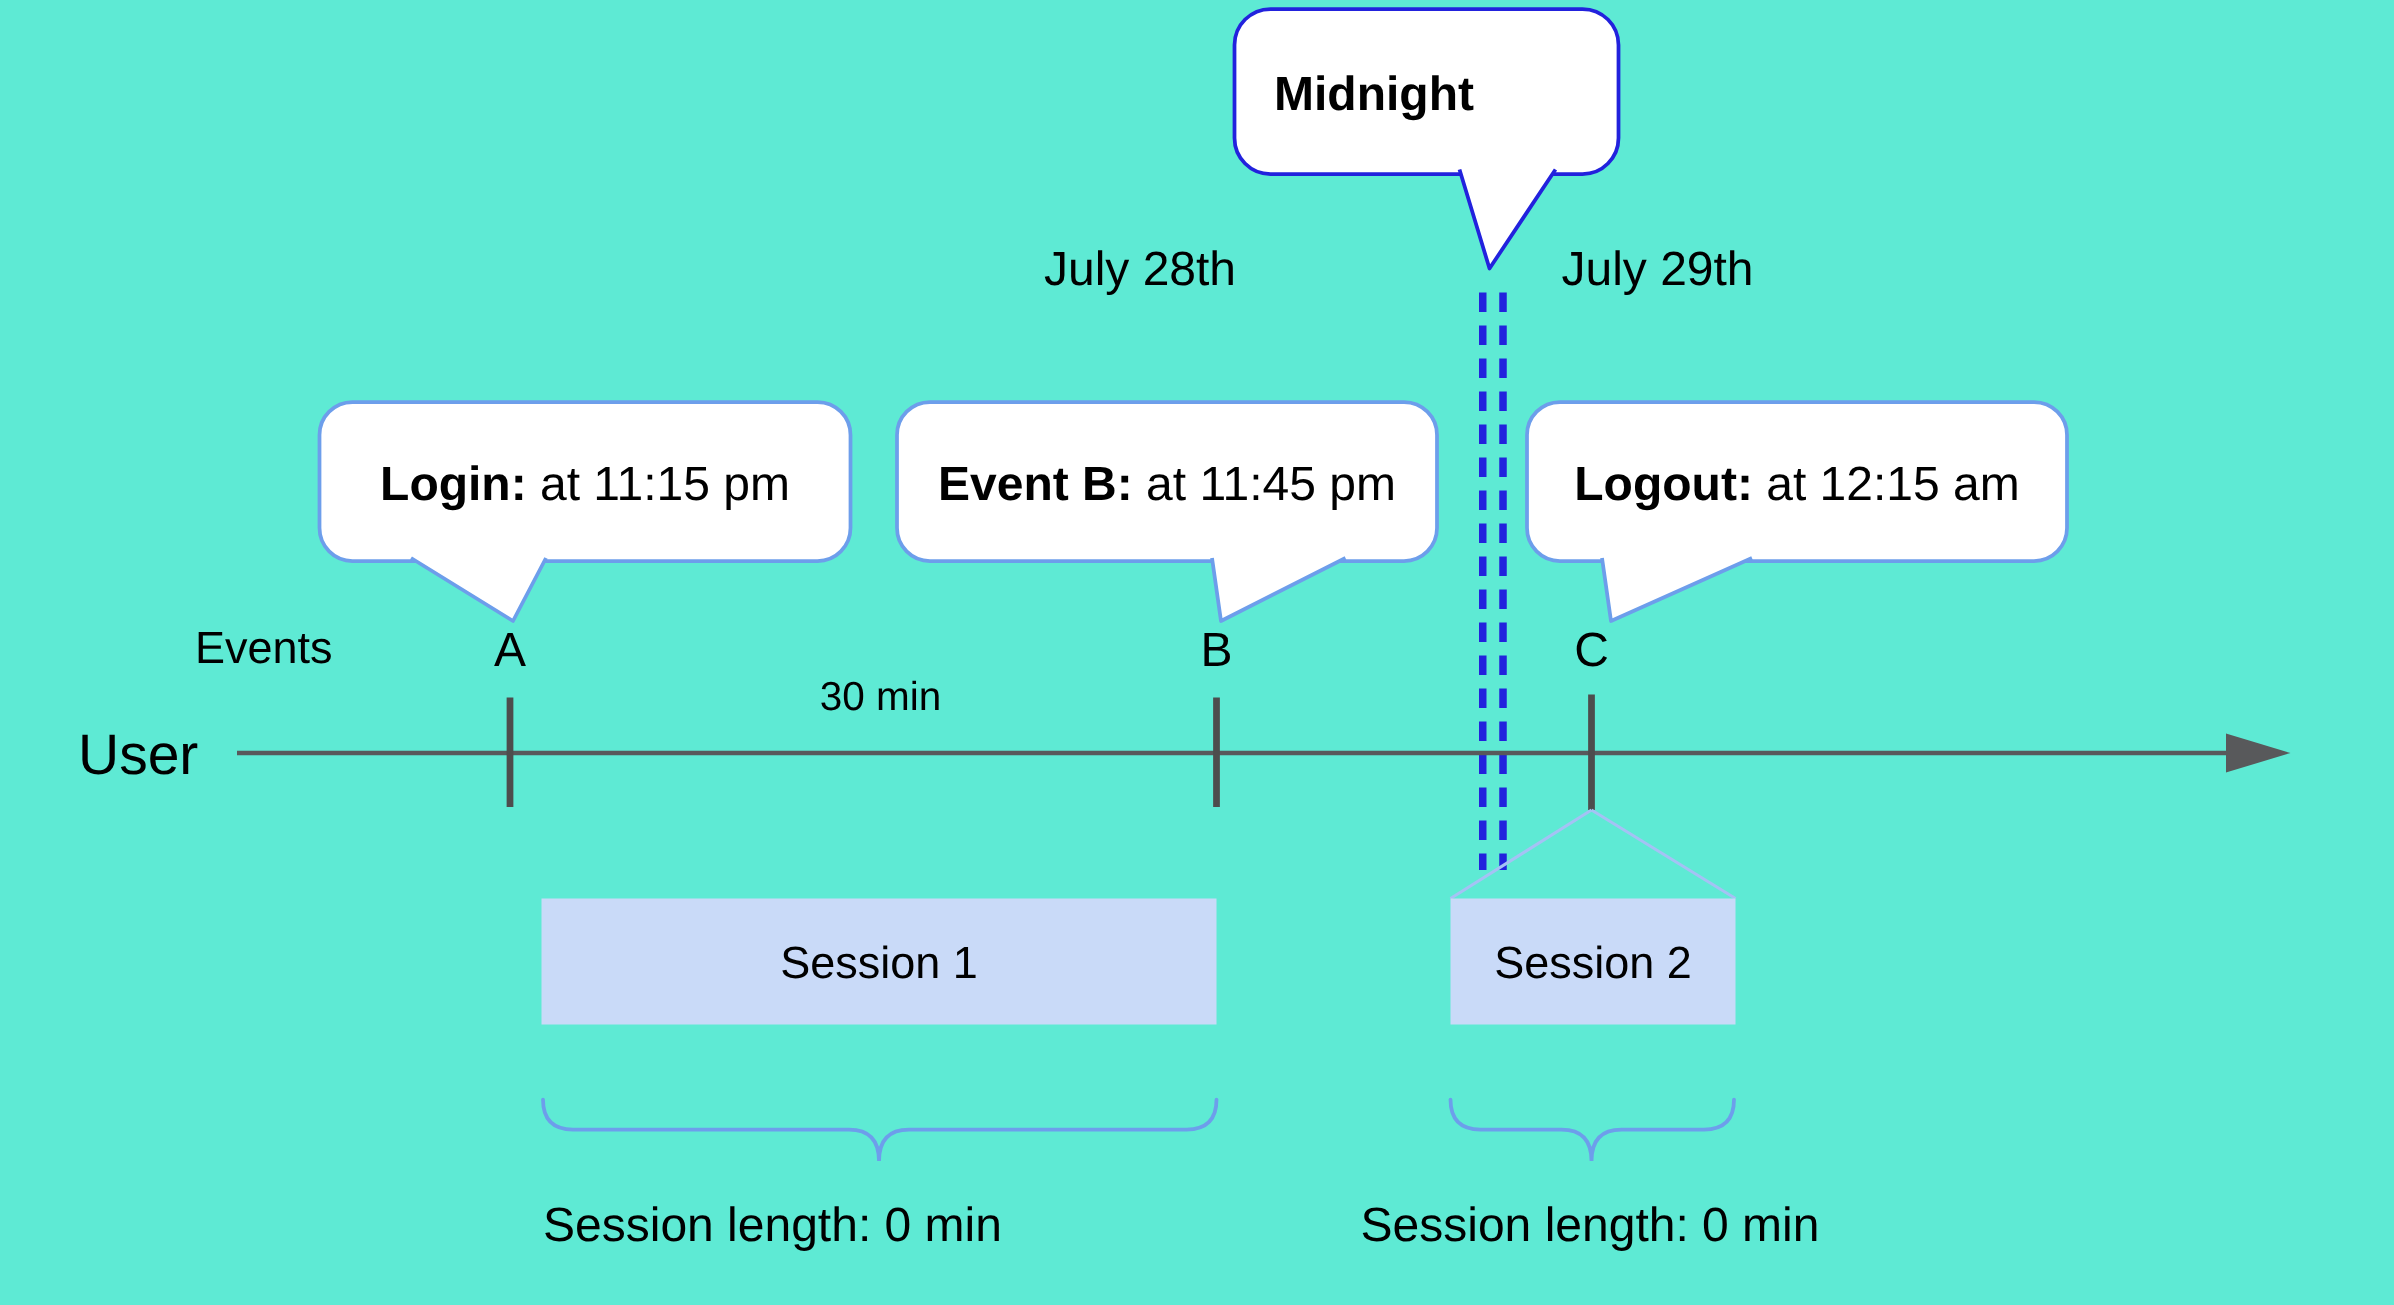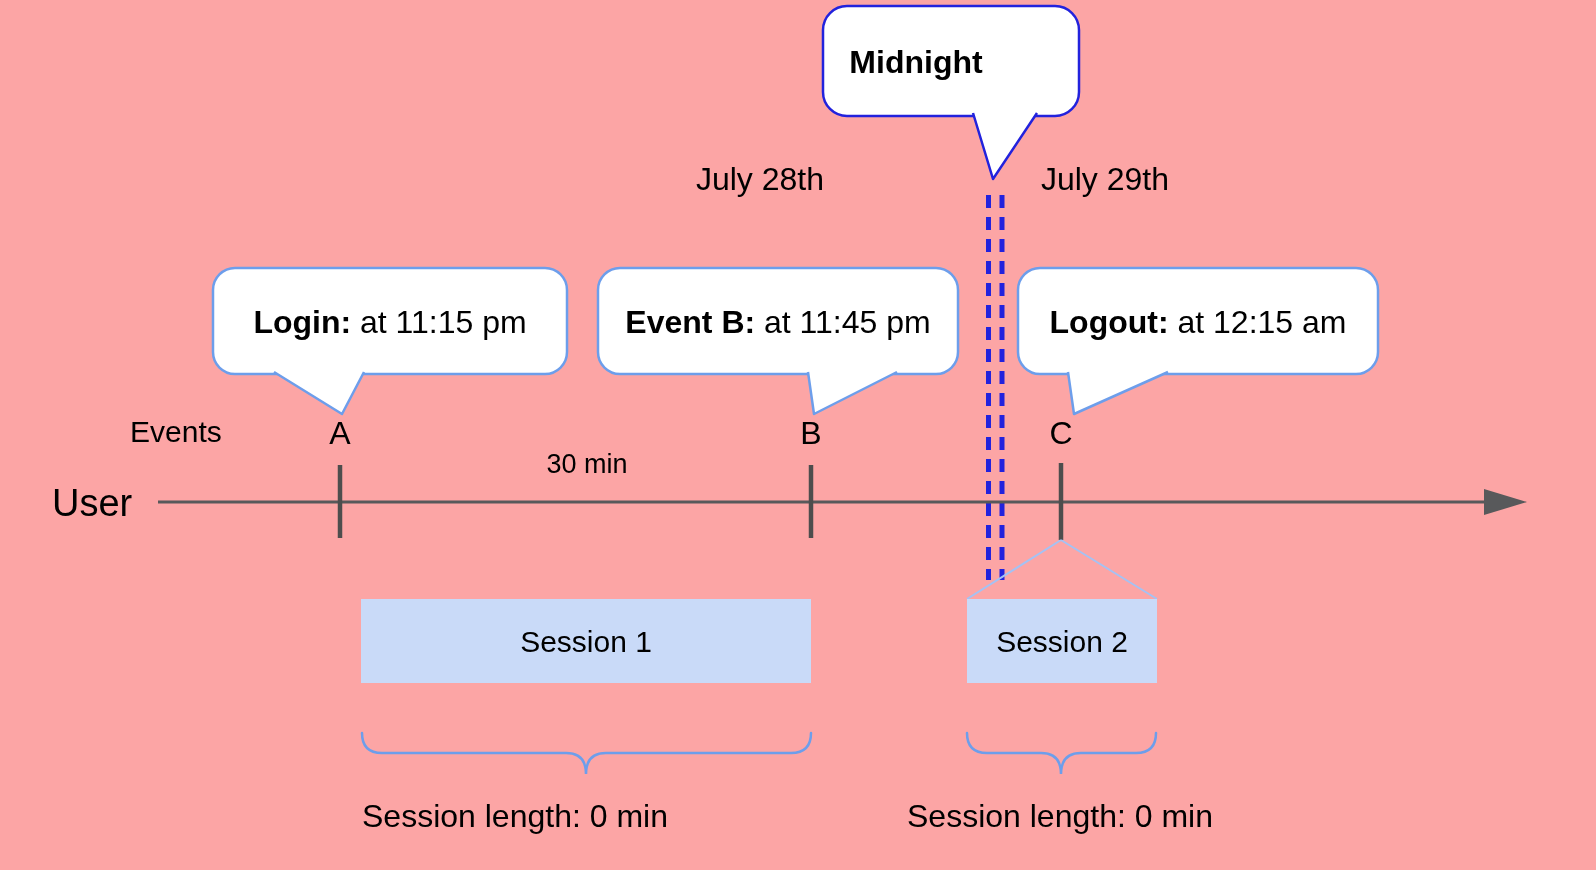--- a/index.html
+++ b/index.html
@@ -1,20 +1,20 @@
 <!DOCTYPE html>
 <html><head>
 <meta charset="utf-8">
 <title>Diagram</title>
 <style>
   html,body{margin:0;padding:0;background:#ffffff;}
   .stage{
     position:relative;
     width:1596px;height:870px;
-    background:#fca5a5;
+    background:#5eead4;
     overflow:hidden;
     font-family:"Liberation Sans", sans-serif;
   }
   svg text{ fill:#000000; }
 </style>
 </head>
 <body>
 
 <div class="stage">
   <svg width="1596" height="870" viewBox="0 0 1596 870" font-family="&quot;Liberation Sans&quot;, sans-serif">

